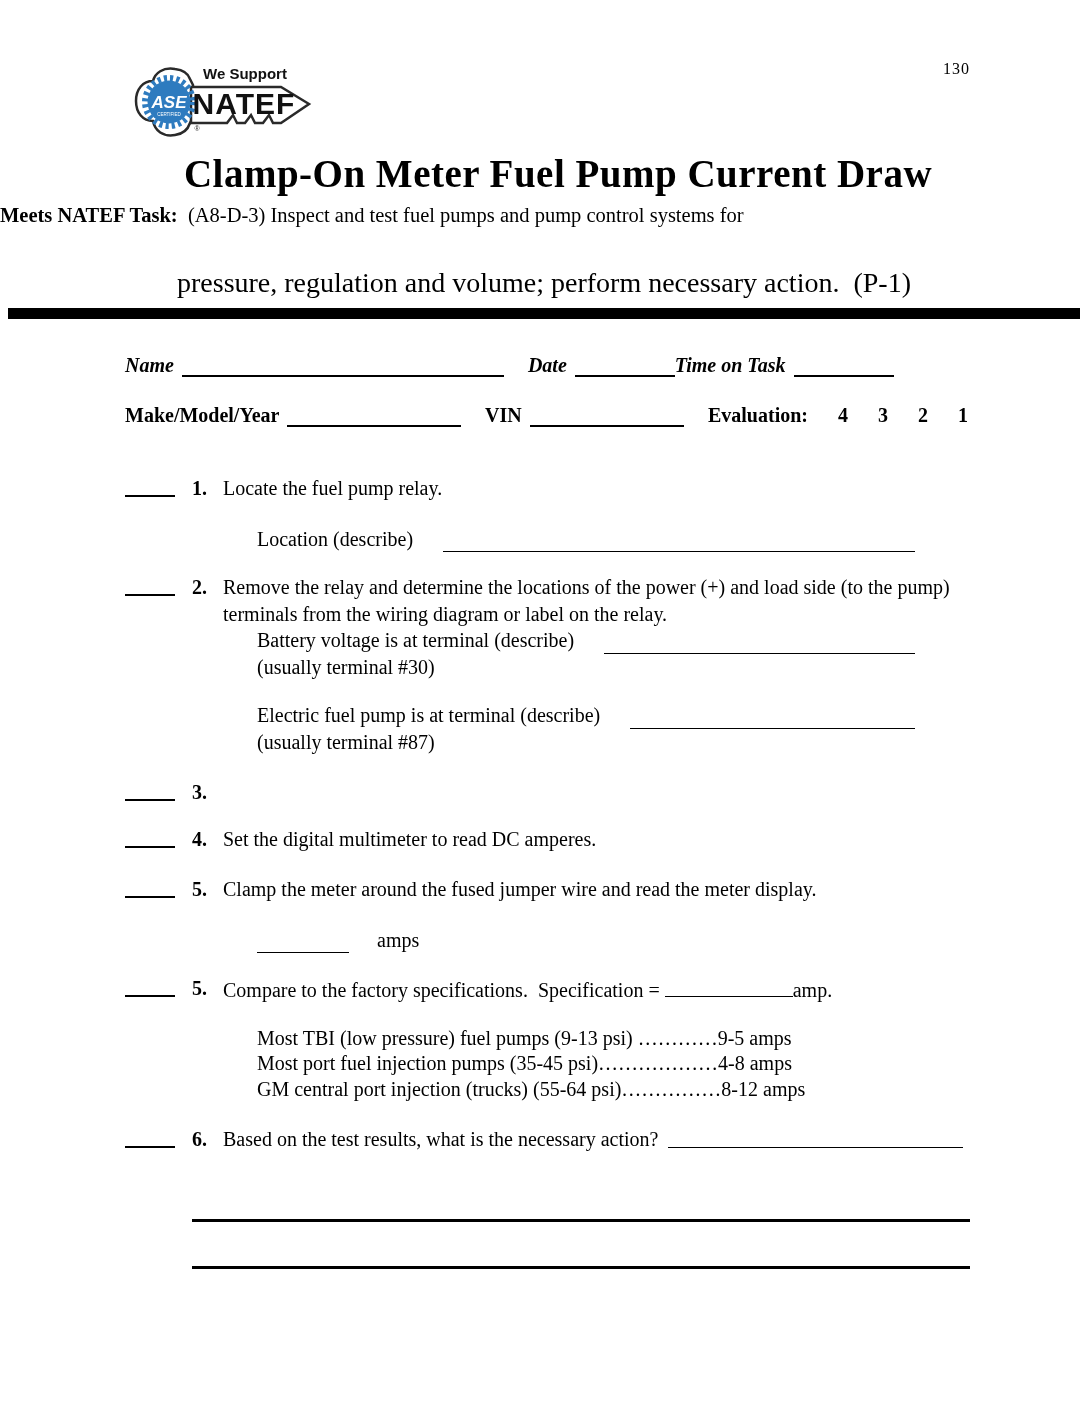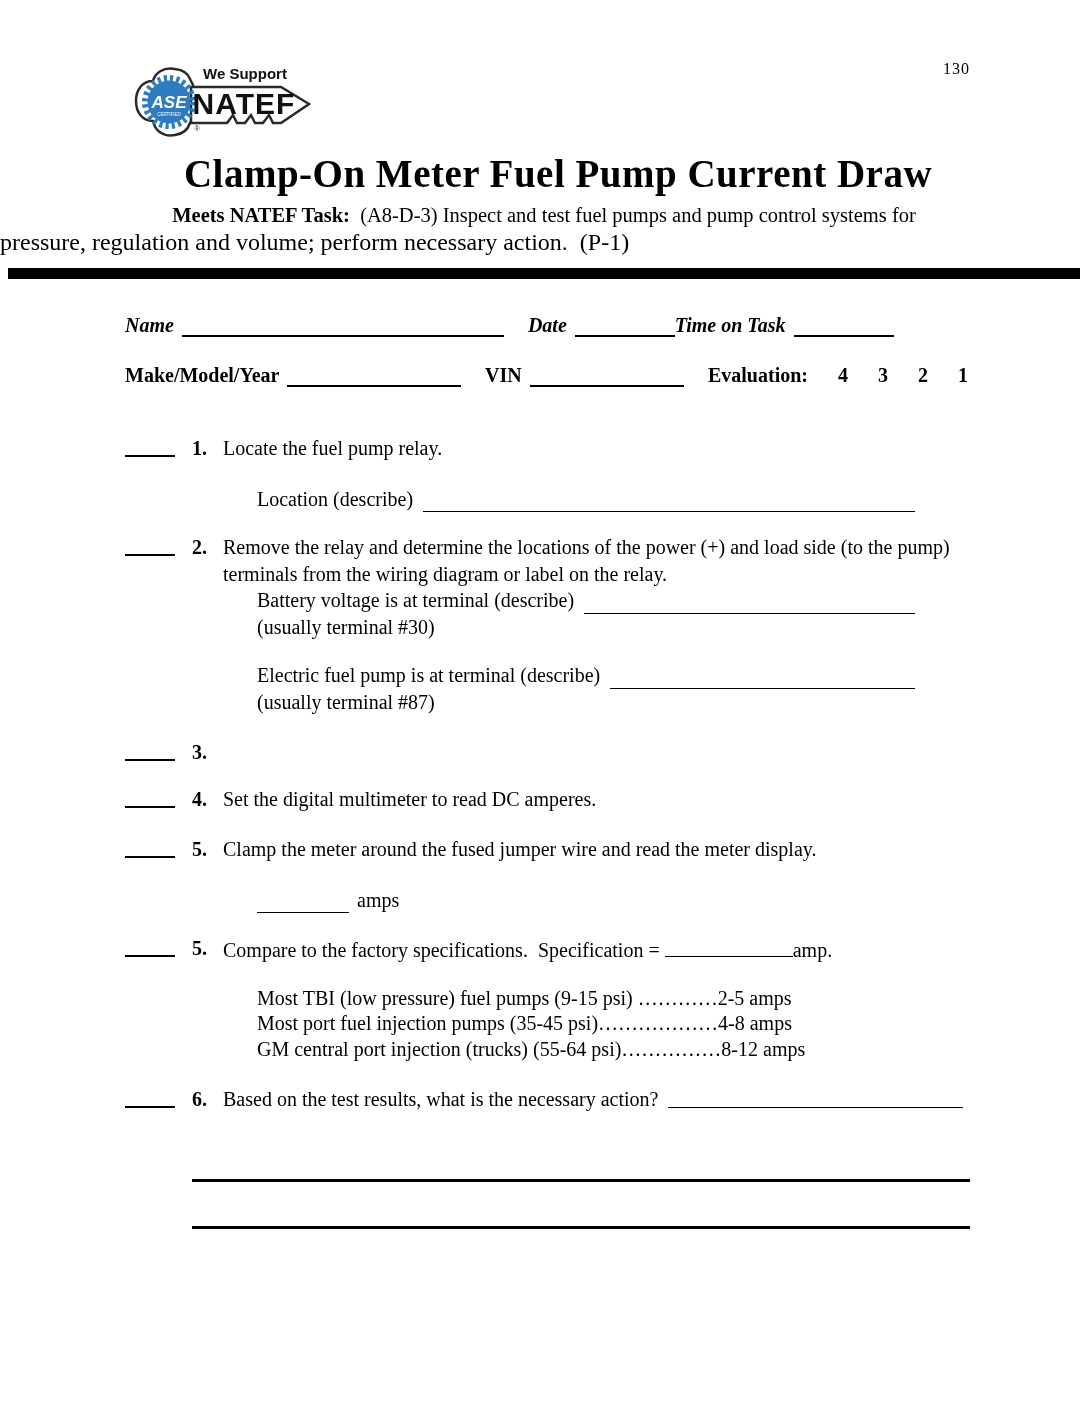--- a/index.html
+++ b/index.html
@@ -13,39 +13,39 @@
     font-family:"Liberation Serif","DejaVu Serif",serif;
     font-size:20px;
     padding-top:152px;
     overflow:hidden;
   }
   
   .logo-wrap { position:absolute; left:133px; top:55px; width:185px; height:95px; }
   .page-number { position:absolute; right:118px; top:60px; font-size:16px; letter-spacing:1px; }
   
   .doc-title { text-align:center; font-size:39px; font-weight:bold; line-height:44px; letter-spacing:0.5px;margin-left:28px; }
-  .task-line { text-align:center; font-size:20.5px; line-height:27px; margin-top:6px; white-space:pre-wrap; }
+  .task-line { text-align:left; font-size:20.5px; line-height:27px; margin-top:6px; white-space:pre-wrap; }
   .task-line b { white-space:pre-wrap; }
-  .task-line2 { text-align:left; font-size:24px; line-height:27px; white-space:pre-wrap; }
+  .task-line2 { text-align:center; font-size:28px; line-height:27px; white-space:pre-wrap;margin-top:40px; }
   .thick-rule { height:11px; background:#000; margin:12px 8px 0 8px; }
   
   .form-row { display:flex; align-items:flex-end; margin-left:125px; margin-right:120px; font-weight:bold; line-height:24px; }
   .row-name { margin-top:34px;font-style:italic; }
   .row-vehicle { margin-top:26px; }
   .blank { display:inline-block; border-bottom:2px solid #000; height:24px; }
   .w320 { width:322px; } .w100 { width:100px; } .w180 { width:180px; } .w160 { width:160px; }
   .lbl { white-space:nowrap; }
   .gap24 { margin-left:24px; } .gap14 { } .gap8 { margin-left:8px; }
   .eval-num { display:inline-block; margin-left:30px; }
   
   .step { display:flex; margin-left:125px; width:838px; line-height:26.5px; }
   .step .step-blank { width:50px; border-bottom:2px solid #000; height:22px; flex:none; margin-right:17px; }
   .step .step-num { font-weight:bold; width:31px; flex:none; }
   .step .step-text { flex:1; white-space:pre-wrap; }
-  .sub { margin-left:257px; display:flex; align-items:flex-end; width:658px; line-height:26.5px; }
+  .sub { margin-left:257px; display:flex; align-items:flex-end; width:658px; line-height:26.5px;gap:20px; }
   .sub .fill { flex:1; border-bottom:1.5px solid #000; height:22px; margin-left:10px; }
   .sub-note { margin-left:257px; line-height:26.5px; }
   .specs { margin-left:257px; line-height:25.5px; }
   .inline-blank { display:inline-block; border-bottom:1.5px solid #000; height:22px; vertical-align:baseline; }
   .amps-blank { width:92px; }
   .spec-blank { width:128px; }
   .flex-fill { flex:1; border-bottom:1.5px solid #000; height:22px; margin-left:10px; }
   .answer-line { margin-left:192px; width:778px; border-bottom:3px solid #000; }
   
   .mt48 { margin-top:48px; } .mt24 { margin-top:24px; } .mt22 { margin-top:22px; }
@@ -153,21 +153,21 @@
     <span class="inline-blank amps-blank"></span>
     <span class="gap8">amps</span>
   </div>
 
   <div class="step mt22">
     <span class="step-blank"></span>
     <span class="step-num">5.</span>
     <span class="step-text"><span style="white-space:pre-wrap;">Compare to the factory specifications.  Specification = </span><span class="inline-blank spec-blank"></span><span>amp.</span></span>
   </div>
   <div class="specs mt22">
-    <div>Most TBI (low pressure) fuel pumps (9-15 psi) …………2-5 amps</div>
+    <div>Most TBI (low pressure) fuel pumps (9-13 psi) …………9-5 amps</div>
     <div>Most port fuel injection pumps (35-45 psi)………………4-8 amps</div>
     <div>GM central port injection (trucks) (55-64 psi)……………8-12 amps</div>
   </div>
 
   <div class="step mt24">
     <span class="step-blank"></span>
     <span class="step-num">6.</span>
     <span class="step-text" style="display:flex;"><span>Based on the test results, what is the necessary action?</span><span class="flex-fill"></span></span>
   </div>
 

